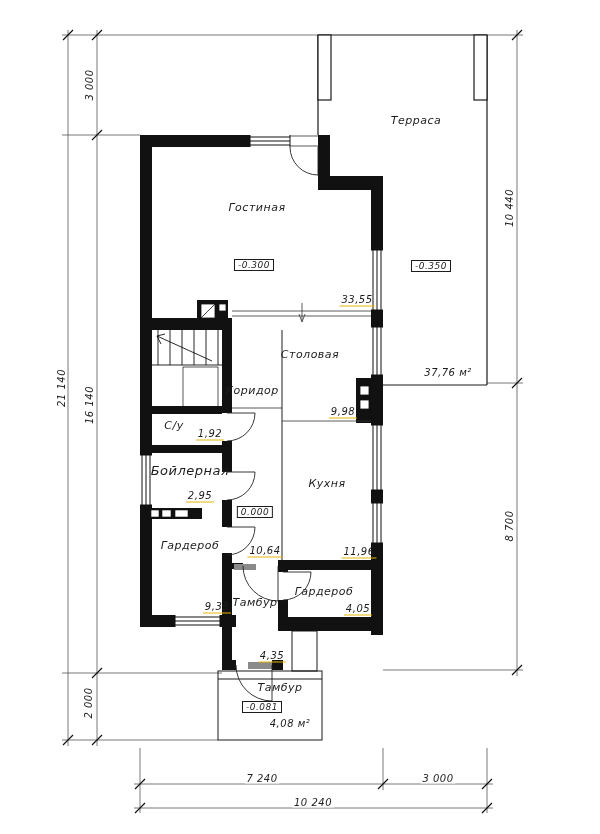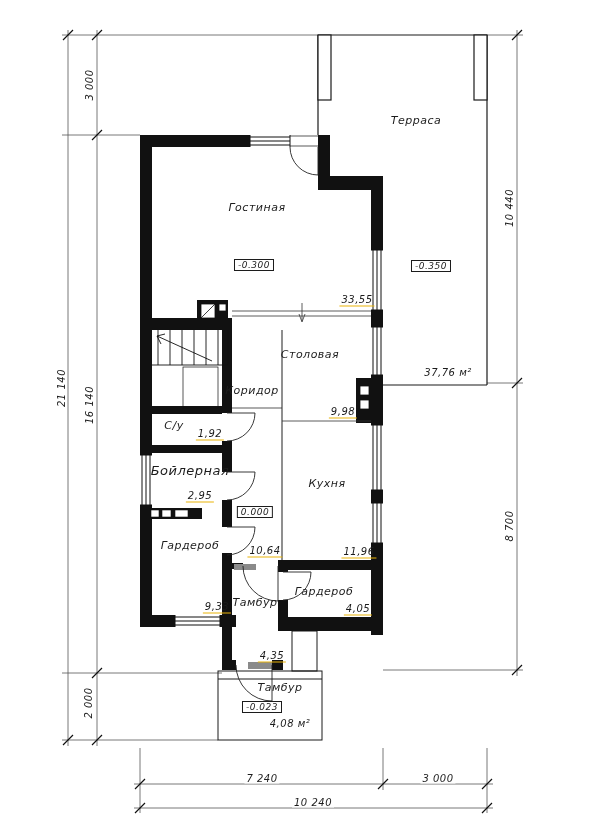--- a/index.html
+++ b/index.html
@@ -195,21 +195,21 @@
 
 <div class="lbl level" style="left:255px;top:512px">0.000</div>
 
 <div class="lbl" style="left:255px;top:602px">Тамбур</div>
 <div class="lbl area" style="left:272px;top:656px">4,35</div>
 
 <div class="lbl" style="left:324px;top:591px">Гардероб</div>
 <div class="lbl area" style="left:358px;top:609px">4,05</div>
 
 <div class="lbl" style="left:280px;top:687px">Тамбур</div>
-<div class="lbl level" style="left:262px;top:707px">-0.023</div>
+<div class="lbl level" style="left:262px;top:707px">-0.081</div>
 <div class="lbl" style="left:290px;top:723px;font-size:10px">4,08 м²</div>
 
 <div class="lbl dim vdim" style="left:61px;top:388px">21 140</div>
 <div class="lbl dim vdim" style="left:89px;top:85px">3 000</div>
 <div class="lbl dim vdim" style="left:89px;top:405px">16 140</div>
 <div class="lbl dim vdim" style="left:88px;top:703px">2 000</div>
 <div class="lbl dim vdim" style="left:509px;top:208px">10 440</div>
 <div class="lbl dim vdim" style="left:509px;top:526px">8 700</div>
 <div class="lbl dim" style="left:262px;top:778px">7 240</div>
 <div class="lbl dim" style="left:438px;top:778px">3 000</div>

